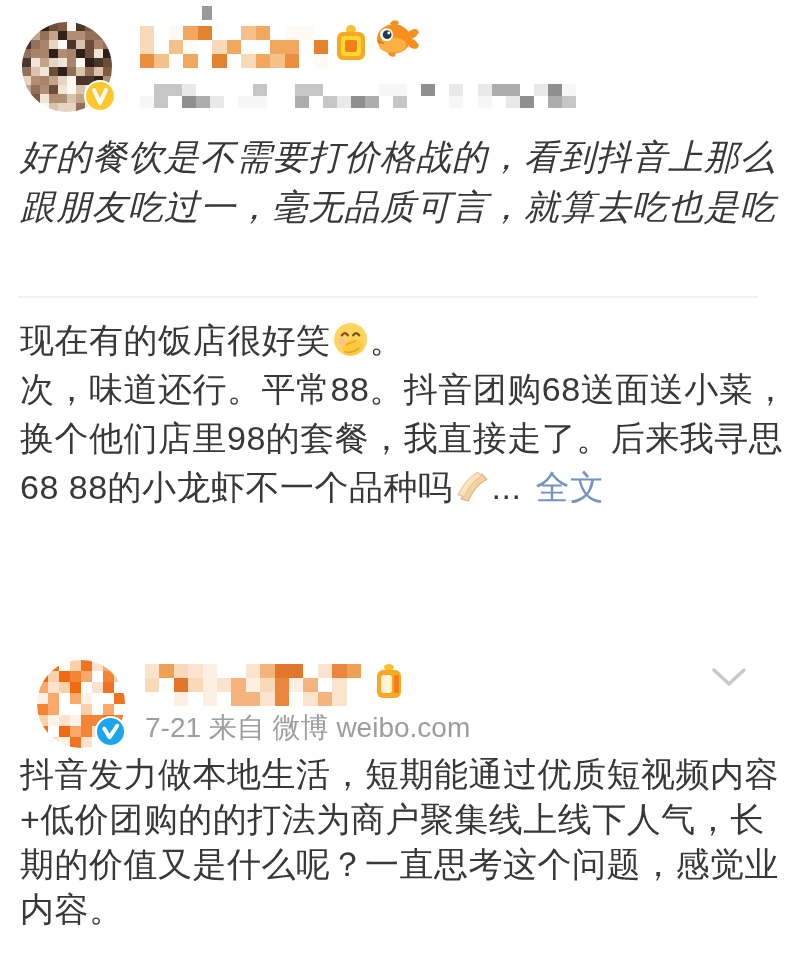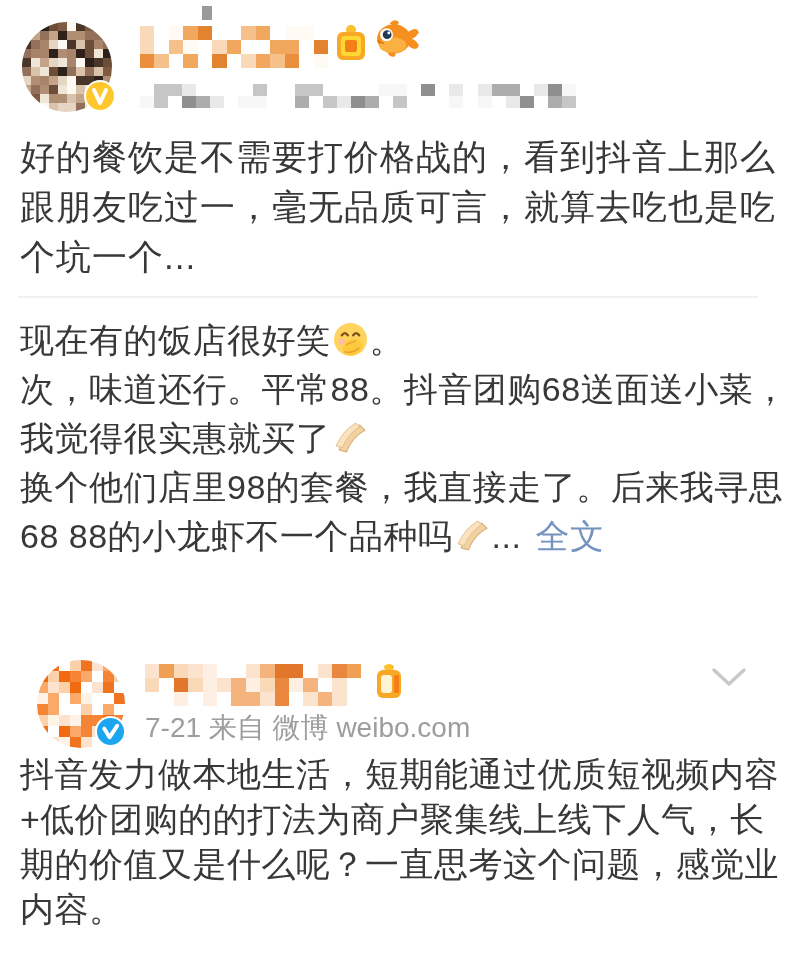--- a/index.html
+++ b/index.html
@@ -18,21 +18,21 @@
   .top-avatar { left:22px; top:22px; width:90px; height:90px; }
   .top-avatar .badge { left:62px; top:58px; width:32px; height:32px; }
   .speck { position:absolute; left:202px; top:6px; width:10px; height:14px; background:#9a9a9a; }
   .top-name { position:absolute; left:140px; top:26px; width:188px; height:42px; }
   .top-vip { position:absolute; left:334px; top:24px; width:34px; height:42px; line-height:0; }
   .top-fish { position:absolute; left:374px; top:18px; width:48px; height:44px; line-height:0; }
   .top-meta { position:absolute; left:140px; top:84px; width:450px; height:24px; }
 
   
   .main-text { position:absolute; left:20px; top:132px; width:772px; }
-  .main-text p { font-size:35px; letter-spacing:1px; line-height:50px; height:50px; white-space:nowrap; }
+  .main-text p { font-size:35px; letter-spacing:1px; line-height:50px; height:50px; white-space:nowrap;font-style:italic; }
   .divider { position:absolute; left:18px; top:296px; width:740px; height:2px; background:#f1f1f1; border:0; }
   .quote-text { position:absolute; left:20px; top:316px; width:772px; }
   .quote-text p { font-size:34px; letter-spacing:0.5px; line-height:49px; height:49px; white-space:nowrap; }
   .link { color:#7493bf; text-decoration:none; margin-left:14px; cursor:pointer; }
 
   
   .re-avatar { left:37px; top:660px; width:88px; height:88px; }
   .re-avatar .badge { left:58px; top:56px; width:31px; height:31px; }
   .re-name { position:absolute; left:145px; top:664px; width:216px; height:42px; }
   .re-vip { position:absolute; left:372px; top:662px; width:34px; height:42px; line-height:0; }
@@ -295,40 +295,35 @@
       <i style="background:#8f8f8f"></i>
       <i style="background:#ffffff"></i>
       <i style="background:#adadad"></i>
       <i style="background:#c6c6c6"></i>
       <i style="background:#ffffff"></i>
     </div>
 
   <div class="main-text">
     <p>好的餐饮是不需要打价格战的，看到抖音上那么</p>
     <p>跟朋友吃过一，毫无品质可言，就算去吃也是吃</p>
-    <p>个坑一个...</p>
   </div>
 
   <hr class="divider">
 
   <div class="quote-text">
     <p>现在有的饭店很好笑<span class="emo"><svg viewBox="0 0 36 36">
             <circle cx="18" cy="18" r="16" fill="#ffd45e"></circle>
             <path d="M9.5 14 q3 -4.5 6 0" stroke="#7a4f1d" stroke-width="2.2" fill="none" stroke-linecap="round"></path>
             <path d="M20.5 14 q3 -4.5 6 0" stroke="#7a4f1d" stroke-width="2.2" fill="none" stroke-linecap="round"></path>
             <circle cx="9.5" cy="20" r="3" fill="#ffb3ba" opacity="0.8"></circle>
             <ellipse cx="20" cy="25.5" rx="10" ry="7.5" fill="#ffc93e" transform="rotate(-22 20 25.5)"></ellipse>
             <path d="M12.5 30 q6 2 13.5 -3.5" stroke="#e8a52f" stroke-width="1.6" fill="none" stroke-linecap="round"></path>
             <path d="M14 23 l9 -4" stroke="#e8a52f" stroke-width="1.3" fill="none" stroke-linecap="round"></path>
           </svg></span>。</p>
     <p>次，味道还行。平常88。抖音团购68送面送小菜，</p>
-    <p>我觉得很实惠就买了<span class="emo"><svg viewBox="0 0 36 36">
-            <path d="M7 30 Q13 12 27 6 L32 11 Q20 17 14 32 Z" fill="#f3d2a2" stroke="#dcb27c" stroke-width="1.2" stroke-linejoin="round"></path>
-            <path d="M4 26 Q11 11 23 4 L27 7.5 Q16 14 10 28 Z" fill="#fbe3c0" stroke="#e6c294" stroke-width="1" stroke-linejoin="round"></path>
-          </svg></span></p>
     <p>换个他们店里98的套餐，我直接走了。后来我寻思</p>
     <p>
       <span>68 88的小龙虾不一个品种吗<span class="emo"><svg viewBox="0 0 36 36">
               <path d="M7 30 Q13 12 27 6 L32 11 Q20 17 14 32 Z" fill="#f3d2a2" stroke="#dcb27c" stroke-width="1.2" stroke-linejoin="round"></path>
               <path d="M4 26 Q11 11 23 4 L27 7.5 Q16 14 10 28 Z" fill="#fbe3c0" stroke="#e6c294" stroke-width="1" stroke-linejoin="round"></path>
             </svg></span>...</span><a class="link">全文</a>
     </p>
   </div>
 
   <div class="avatar-wrap re-avatar">

